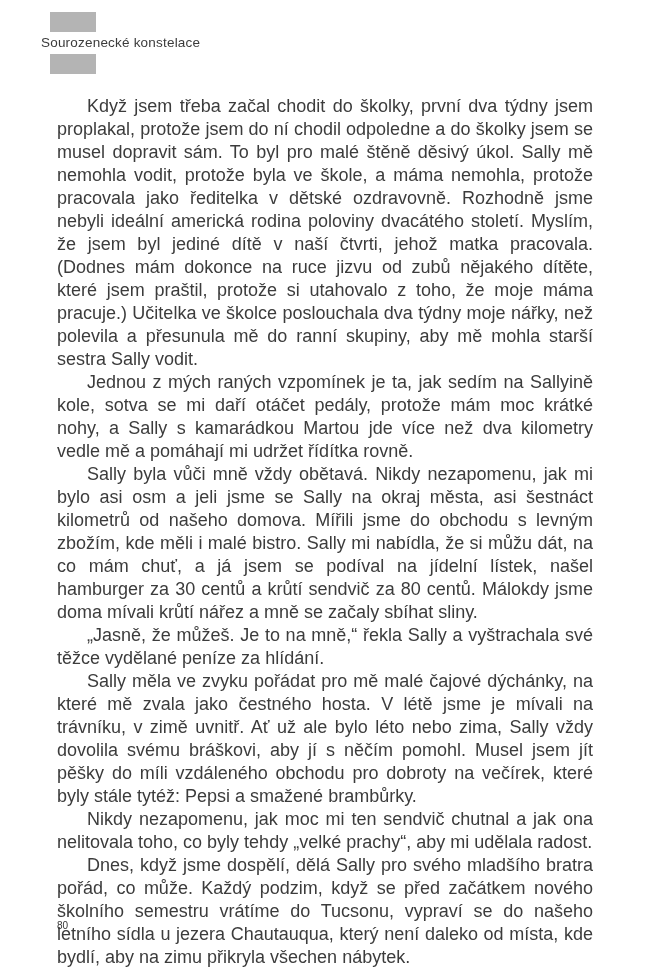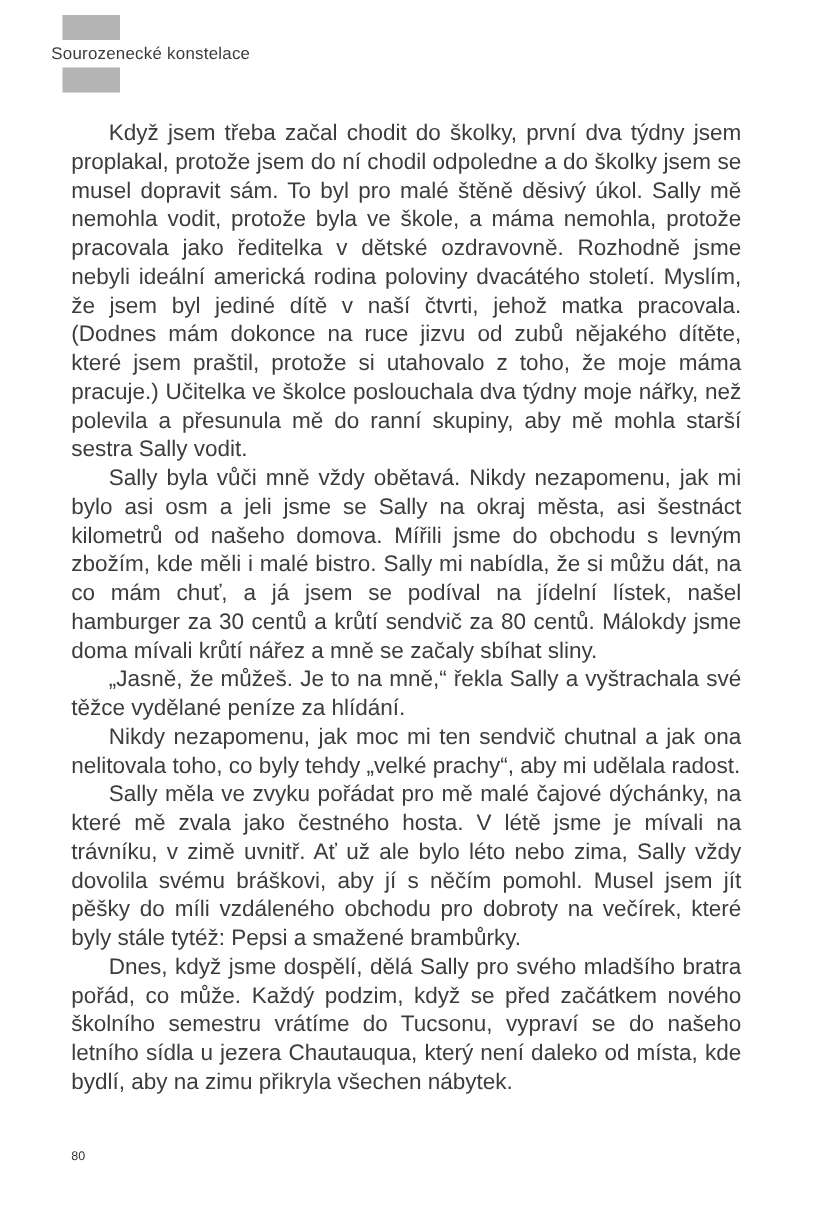--- a/index.html
+++ b/index.html
@@ -66,22 +66,23 @@
 <div class="page">
 
   <div class="running-header">
     <div class="header-block top" style="background: rgb(180, 180, 180);"></div>
     <div class="header-title">Sourozenecké konstelace</div>
     <div class="header-block bottom" style="background: rgb(180, 180, 180);"></div>
   </div>
 
   <div class="body-text">
     <p>Když jsem třeba začal chodit do školky, první dva týdny jsem proplakal, protože jsem do ní chodil odpoledne a do školky jsem se musel dopravit sám. To byl pro malé štěně děsivý úkol. Sally mě nemohla vodit, protože byla ve škole, a máma nemohla, protože pracovala jako ředitelka v dětské ozdravovně. Rozhodně jsme nebyli ideální americká rodina poloviny dvacátého století. Myslím, že jsem byl jediné dítě v naší čtvrti, jehož matka pracovala. (Dodnes mám dokonce na ruce jizvu od zubů nějakého dítěte, které jsem praštil, protože si utahovalo z toho, že moje máma pracuje.) Učitelka ve školce poslouchala dva týdny moje nářky, než polevila a přesunula mě do ranní skupiny, aby mě mohla starší sestra Sally vodit.</p>
+    <p>Jednou z mých raných vzpomínek je ta, jak sedím na Sallyině kole, sotva se mi daří otáčet pedály, protože mám moc krátké nohy, a Sally s kamarádkou Martou jde více než dva kilometry vedle mě a pomáhají mi udržet řídítka rovně.</p>
     <p>Sally byla vůči mně vždy obětavá. Nikdy nezapomenu, jak mi bylo asi osm a jeli jsme se Sally na okraj města, asi šestnáct kilometrů od našeho domova. Mířili jsme do obchodu s levným zbožím, kde měli i malé bistro. Sally mi nabídla, že si můžu dát, na co mám chuť, a já jsem se podíval na jídelní lístek, našel hamburger za 30 centů a krůtí sendvič za 80 centů. Málokdy jsme doma mívali krůtí nářez a mně se začaly sbíhat sliny.</p>
     <p>„Jasně, že můžeš. Je to na mně,“ řekla Sally a vyštrachala své těžce vydělané peníze za hlídání.</p>
+    <p>Sally měla ve zvyku pořádat pro mě malé čajové dýchánky, na které mě zvala jako čestného hosta. V létě jsme je mívali na trávníku, v zimě uvnitř. Ať už ale bylo léto nebo zima, Sally vždy dovolila svému bráškovi, aby jí s něčím pomohl. Musel jsem jít pěšky do míli vzdáleného obchodu pro dobroty na večírek, které byly stále tytéž: Pepsi a smažené brambůrky.</p>
     <p>Nikdy nezapomenu, jak moc mi ten sendvič chutnal a jak ona nelitovala toho, co byly tehdy „velké prachy“, aby mi udělala radost.</p>
-    <p>Sally měla ve zvyku pořádat pro mě malé čajové dýchánky, na které mě zvala jako čestného hosta. V létě jsme je mívali na trávníku, v zimě uvnitř. Ať už ale bylo léto nebo zima, Sally vždy dovolila svému bráškovi, aby jí s něčím pomohl. Musel jsem jít pěšky do míli vzdáleného obchodu pro dobroty na večírek, které byly stále tytéž: Pepsi a smažené brambůrky.</p>
     <p>Dnes, když jsme dospělí, dělá Sally pro svého mladšího bratra pořád, co může. Každý podzim, když se před začátkem nového školního semestru vrátíme do Tucsonu, vypraví se do našeho letního sídla u jezera Chautauqua, který není daleko od místa, kde bydlí, aby na zimu přikryla všechen nábytek.</p>
   </div>
 
   <div class="page-number">80</div>
 
 </div>
 
 </body></html>

